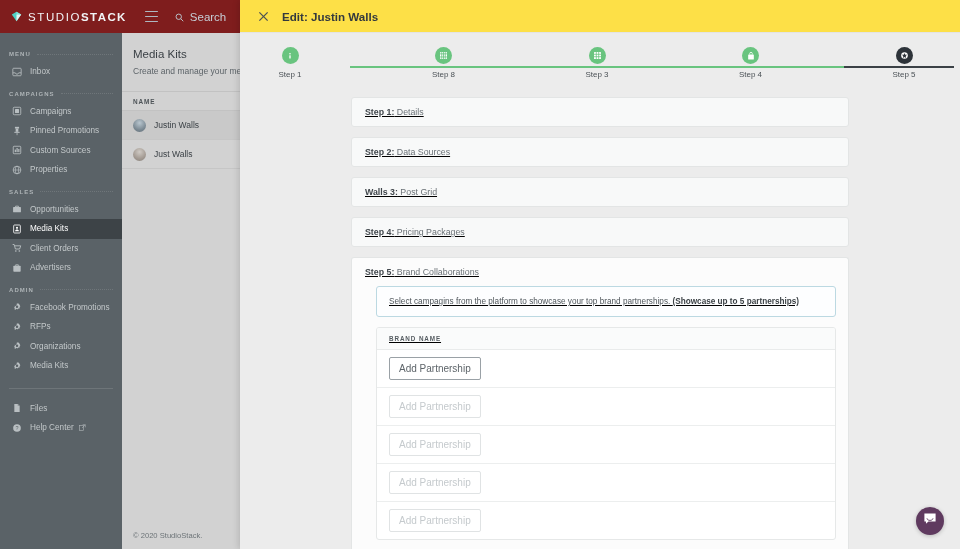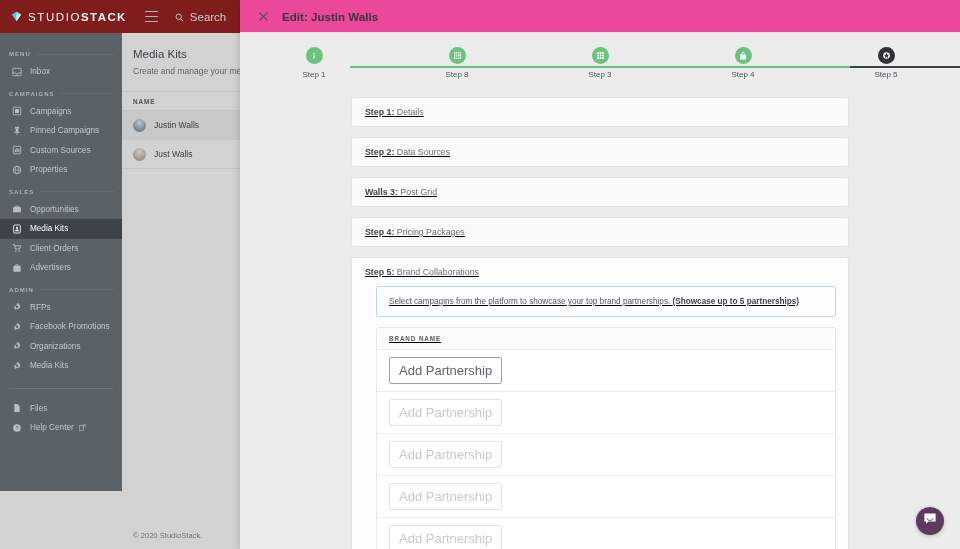--- a/index.html
+++ b/index.html
@@ -31,21 +31,21 @@
     display: flex; flex-direction: column; justify-content: space-between;
     cursor: pointer;
   }
   .hamburger span { display: block; height: 1.4px; background: #aeb7c0; border-radius: 1px; }
   .search-wrap { display: flex; align-items: center; margin-left: 17px; cursor: text; }
   .search-ico { margin-right: 6px; display: block; }
   .search-label { font-size: 11.5px; color: #c6ced6; }
 
   
   .sidebar {
-    position: absolute; top: 33px; left: 0; width: 122px; height: 458px;
+    position: absolute; top: 33px; left: 0; width: 122px; height: 516px;
     background: #5a6267; z-index: 5;
     padding-top: 9px;
     font-size: 8.2px;
   }
   .sb-section {
     display: flex; align-items: center;
     padding: 0 9px; margin: 9px 0 5px 0;
   }
   .sb-section .sb-sec-label {
     font-size: 6px; letter-spacing: 1.05px; color: #aeb4b7;
@@ -113,36 +113,36 @@
     font-size: 7.6px; color: #6d7478; white-space: nowrap;
   }
 
   
   .modal {
     position: absolute; top: 0; left: 240px; width: 720px; height: 549px;
     background: #ececec; z-index: 10;
     box-shadow: -2px 0 6px rgba(0,0,0,0.12);
   }
   .modal-head {
-    height: 33px; background: #ec4899;
+    height: 33px; background: #fde047;
     display: flex; align-items: center; padding-left: 16px;
     border-bottom: 1px solid #e4e4e4;
   }
   .close-btn {
     width: 14px; height: 14px; margin-right: 12px;
     display: flex; align-items: center; justify-content: center;
     cursor: pointer;
   }
   .modal-title { font-size: 11.6px; color: #33393e; font-weight: 700; }
 
   
   .stepper {
     position: relative;
-    margin: 14px 0 0 0; height: 44px;
-    padding: 0 74px;
+    margin: 14px 6px 0 0; height: 44px;
+    padding: 0 50px;
     display: flex; align-items: flex-start; justify-content: space-between;
   }
   .stepline {
     position: absolute; top: 19px; left: 110px; right: 110px;
     height: 2.4px; background: #69c47f;
   }
   .step-seg {
     position: absolute; top: 19px; height: 2.4px;
   }
   .step {
@@ -190,21 +190,21 @@
     padding: 7px 12px;
     font-size: 6.3px; letter-spacing: 0.9px; font-weight: 700; color: #555c61;
   }
   .ptable-row {
     border-bottom: 1px solid #eceeee;
     padding: 7px 12px;
   }
   .ptable-row:last-child { border-bottom: none; }
   .add-btn {
     font-family: "Liberation Sans", sans-serif;
-    font-size: 13px; color: #5d6469;
+    font-size: 10px; color: #5d6469;
     background: #fff; border: 1px solid #9aa1a6; border-radius: 2px;
     padding: 5px 9px; cursor: pointer;
   }
   .add-btn.disabled {
     color: #c5cacd; border-color: #e0e3e4; cursor: default;
   }
 
   
   .modal-foot {
     background: #fff;
@@ -288,21 +288,21 @@
     </div>
     <div class="sb-item">
       <span class="sb-ico">
         <svg width="10" height="10" viewBox="0 0 12 12">
             <rect x="3.5" y="1" width="5" height="2" fill="#b9bfc2"></rect>
             <rect x="4.4" y="3" width="3.2" height="4" fill="#b9bfc2"></rect>
             <rect x="2.8" y="7" width="6.4" height="1.2" fill="#b9bfc2"></rect>
             <rect x="5.6" y="8.2" width="0.9" height="2.8" fill="#b9bfc2"></rect>
           </svg>
       </span>
-      <span class="sb-label">Pinned Campaigns</span>
+      <span class="sb-label">Pinned Promotions</span>
     </div>
     <div class="sb-item">
       <span class="sb-ico">
         <svg width="10" height="10" viewBox="0 0 12 12">
             <rect x="1.5" y="1.5" width="9" height="9" rx="1" fill="none" stroke="#b9bfc2" stroke-width="1"></rect>
             <rect x="3.3" y="5.5" width="1.4" height="3" fill="#b9bfc2"></rect>
             <rect x="5.4" y="3.6" width="1.4" height="4.9" fill="#b9bfc2"></rect>
             <rect x="7.5" y="4.8" width="1.4" height="3.7" fill="#b9bfc2"></rect>
           </svg>
       </span>
@@ -366,30 +366,30 @@
       <span class="sb-sec-label">ADMIN</span>
       <span class="sb-sec-rule"></span>
     </div>
     <div class="sb-item">
       <span class="sb-ico">
         <svg width="10" height="10" viewBox="0 0 12 12">
             <path d="M6 1.2l0.9 1 1.3-0.4 0.3 1.3 1.3 0.4-0.6 1.2 0.9 1-1.1 0.8 0.1 1.4-1.4-0.1-0.8 1.1-1-0.9-1.2 0.6L4.3 9.3 3 9 3.4 7.7 2.4 6.8l1-0.8L3.3 4.6 4.7 4.7 5.5 3.6z" fill="#b9bfc2"></path>
             <circle cx="6" cy="5.6" r="1.5" fill="#5a6267"></circle>
           </svg>
       </span>
-      <span class="sb-label">RFPs</span>
+      <span class="sb-label">Facebook Promotions</span>
     </div>
     <div class="sb-item">
       <span class="sb-ico">
         <svg width="10" height="10" viewBox="0 0 12 12">
             <path d="M6 1.2l0.9 1 1.3-0.4 0.3 1.3 1.3 0.4-0.6 1.2 0.9 1-1.1 0.8 0.1 1.4-1.4-0.1-0.8 1.1-1-0.9-1.2 0.6L4.3 9.3 3 9 3.4 7.7 2.4 6.8l1-0.8L3.3 4.6 4.7 4.7 5.5 3.6z" fill="#b9bfc2"></path>
             <circle cx="6" cy="5.6" r="1.5" fill="#5a6267"></circle>
           </svg>
       </span>
-      <span class="sb-label">Facebook Promotions</span>
+      <span class="sb-label">RFPs</span>
     </div>
     <div class="sb-item">
       <span class="sb-ico">
         <svg width="10" height="10" viewBox="0 0 12 12">
             <path d="M6 1.2l0.9 1 1.3-0.4 0.3 1.3 1.3 0.4-0.6 1.2 0.9 1-1.1 0.8 0.1 1.4-1.4-0.1-0.8 1.1-1-0.9-1.2 0.6L4.3 9.3 3 9 3.4 7.7 2.4 6.8l1-0.8L3.3 4.6 4.7 4.7 5.5 3.6z" fill="#b9bfc2"></path>
             <circle cx="6" cy="5.6" r="1.5" fill="#5a6267"></circle>
           </svg>
       </span>
       <span class="sb-label">Organizations</span>
     </div>

